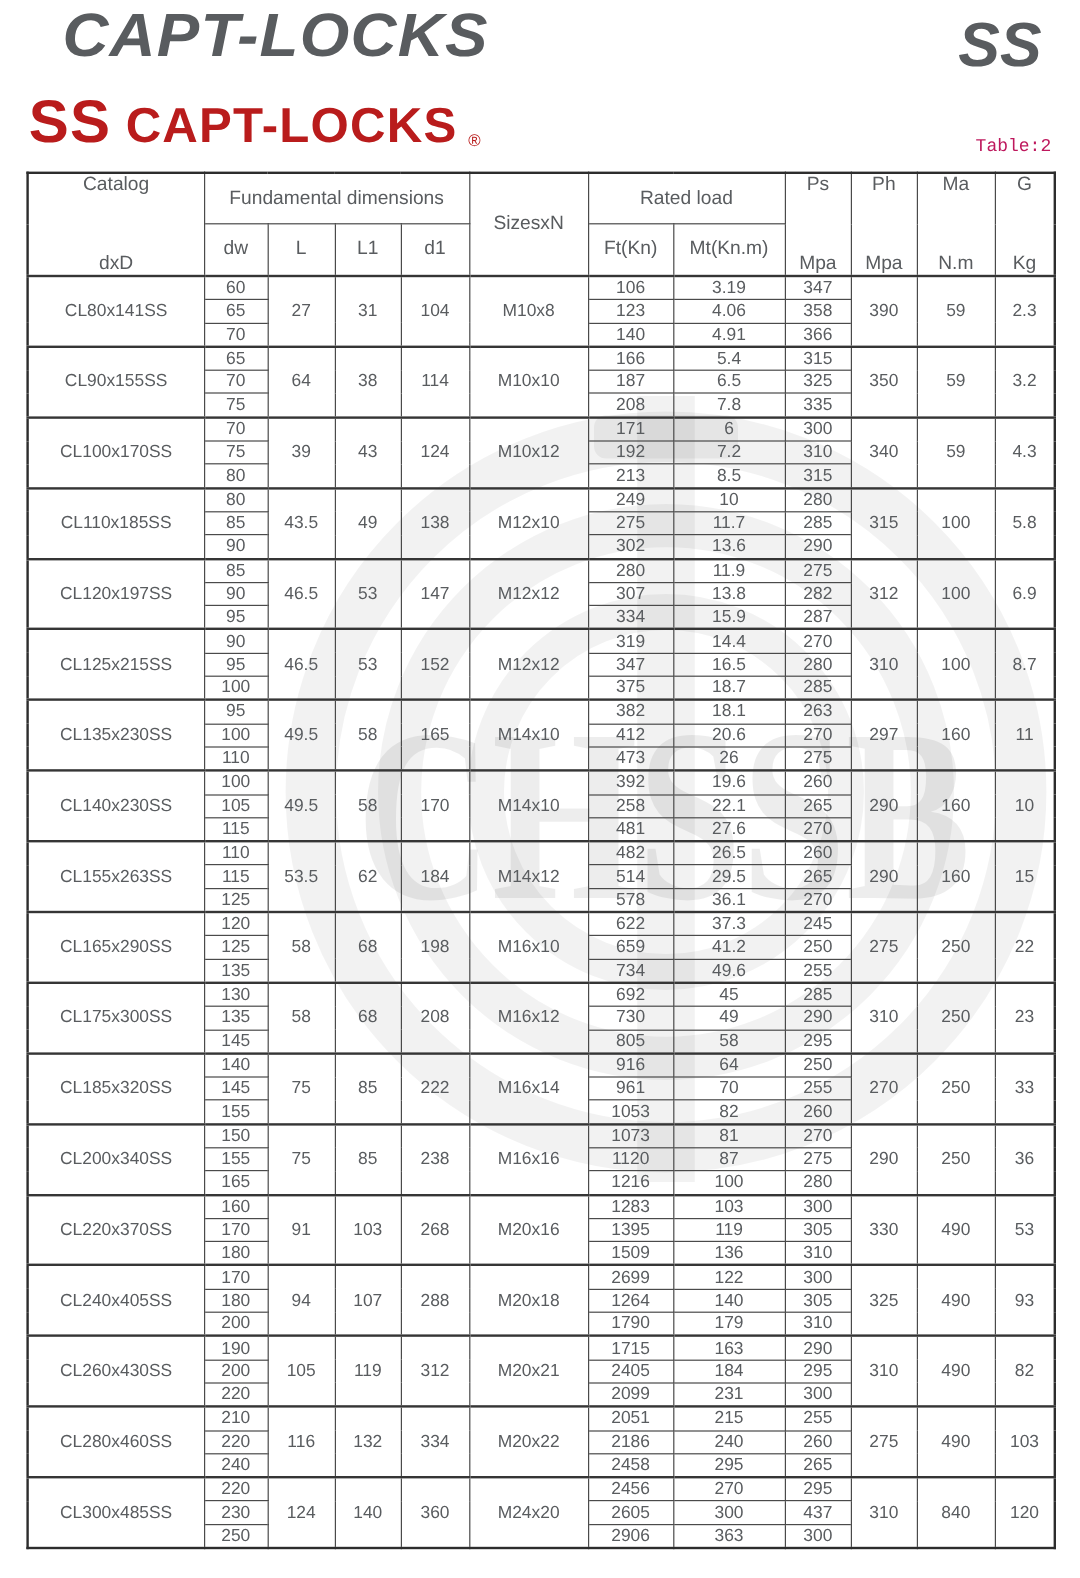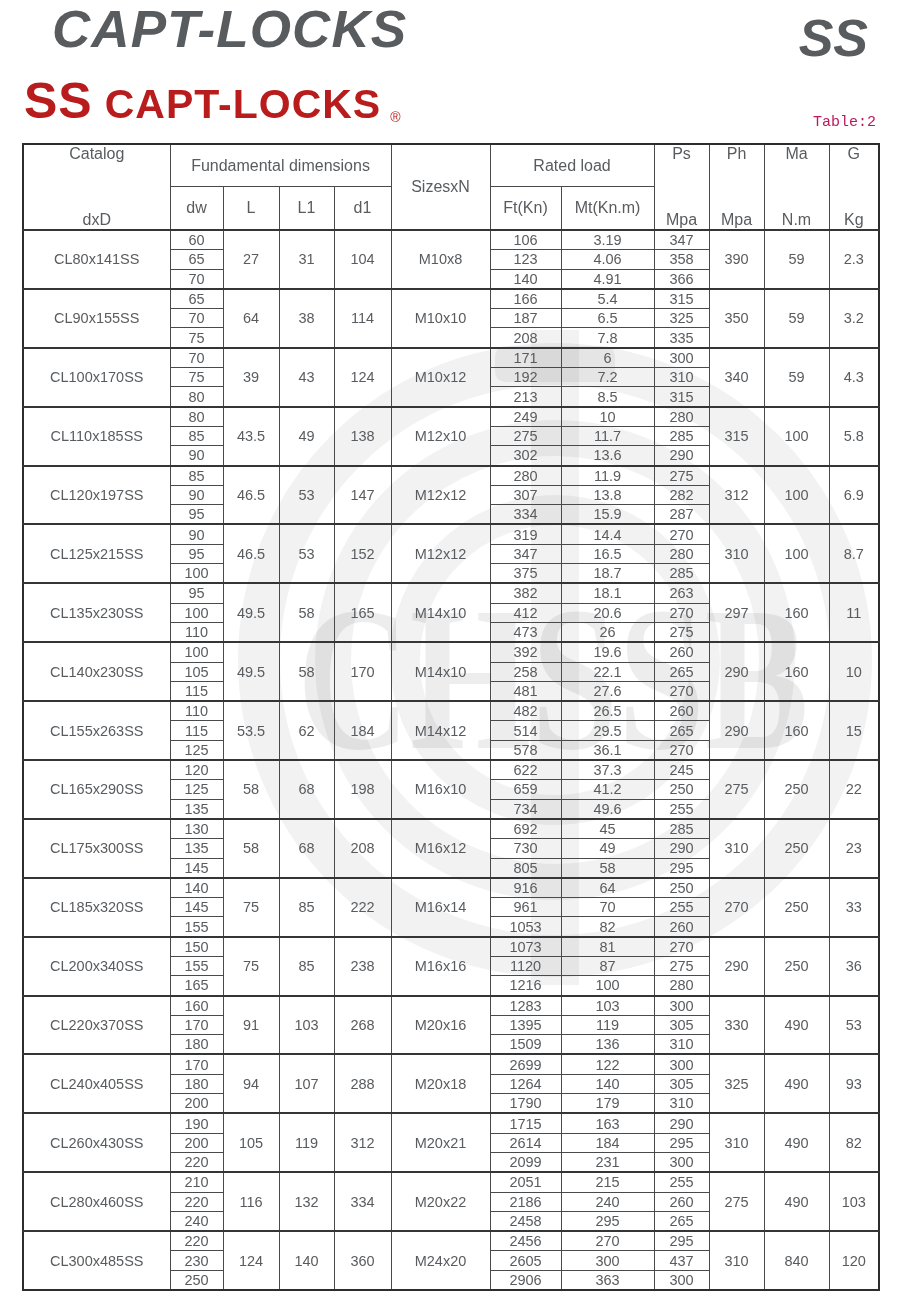--- a/index.html
+++ b/index.html
@@ -528,21 +528,21 @@
         <td rowspan="3">M20x21</td>
         <td>1715</td>
         <td>163</td>
         <td>290</td>
         <td rowspan="3">310</td>
         <td rowspan="3">490</td>
         <td rowspan="3">82</td>
       </tr>
       <tr>
         <td class="sub">200</td>
-        <td class="sub">2614</td>
+        <td class="sub">2405</td>
         <td class="sub">184</td>
         <td class="sub">295</td>
       </tr>
       <tr>
         <td class="sub">220</td>
         <td class="sub">2099</td>
         <td class="sub">231</td>
         <td class="sub">300</td>
       </tr>
       <tr class="group-start">

